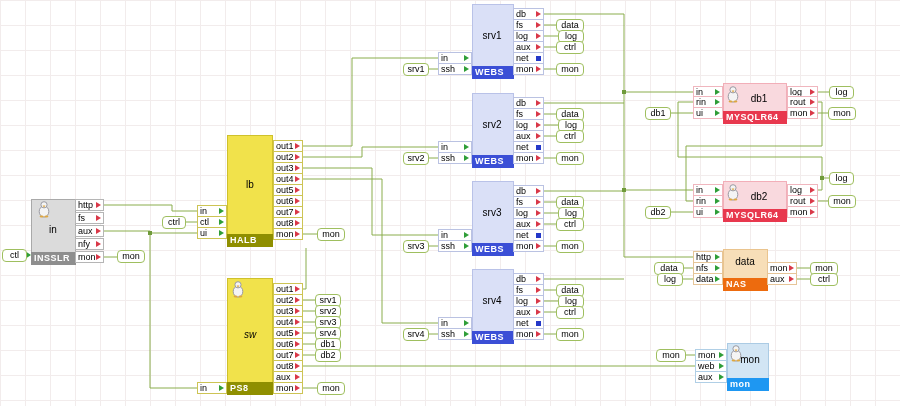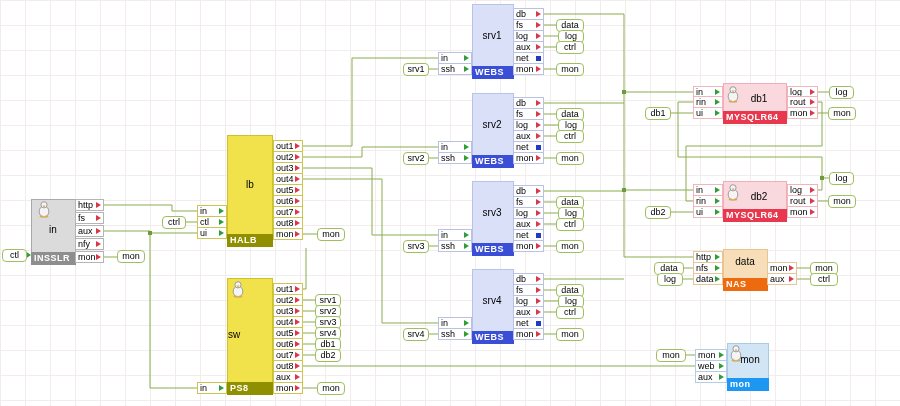--- a/index.html
+++ b/index.html
@@ -182,21 +182,21 @@
       <span class="arr red"></span>
     </div>
     <div class="node" style="left: 227px; top: 278px; width: 46px; height: 117px; background: rgb(241, 226, 75); border-color: rgb(207, 193, 44);"></div>
     <div class="icon" style="left: 231px; top: 280px;"><svg width="14" height="18" viewBox="0 0 14 18">
         <ellipse cx="7" cy="11.5" rx="4.8" ry="5.6" fill="#f4f4f4" stroke="#9a9aa2"></ellipse>
         <circle cx="7" cy="4.8" r="3.1" fill="#f4f4f4" stroke="#9a9aa2"></circle>
         <polygon points="5.6,5.6 8.4,5.6 7,7.6" fill="#dfa73f"></polygon>
         <ellipse cx="4.6" cy="16.6" rx="2" ry="1" fill="#dfa73f"></ellipse>
         <ellipse cx="9.4" cy="16.6" rx="2" ry="1" fill="#dfa73f"></ellipse>
       </svg></div>
-    <div class="nodename" style="left: 234px; top: 329px;">sw</div>
+    <div class="nodename" style="left: 250px; top: 329px; font-style: italic;">sw</div>
     <div class="tag" style="left: 227px; top: 382px; width: 46px; background: rgb(143, 143, 0);">PS8</div>
     <div class="port" style="left: 197px; top: 382px; width: 30px; border-color: rgb(205, 196, 84);">
       <span>in</span>
       <span class="arr grn"></span>
     </div>
     <div class="port" style="left: 273px; top: 283px; width: 30px; border-color: rgb(205, 196, 84);">
       <span>out1</span>
       <span class="arr red"></span>
     </div>
     <div class="port" style="left: 273px; top: 294px; width: 30px; border-color: rgb(205, 196, 84);">

